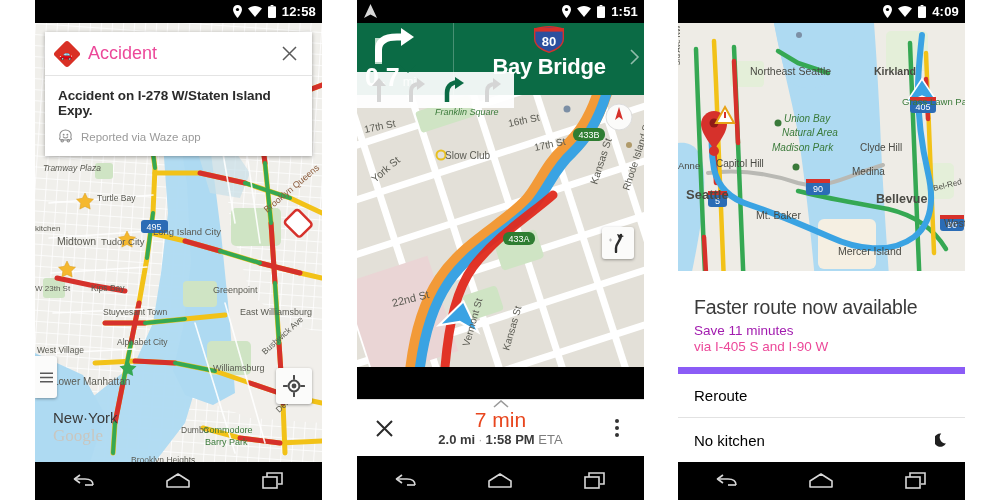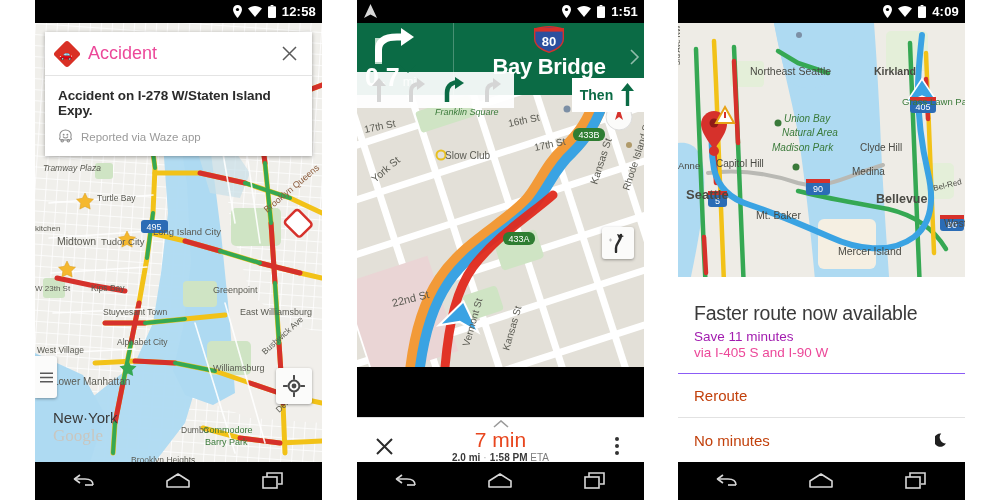--- a/index.html
+++ b/index.html
@@ -68,44 +68,44 @@
   .lanes { position:absolute; left:0; top:72px; width:157px; height:36px;
     background:rgba(255,255,255,.93); display:flex; align-items:center; justify-content:space-around;
     padding:0 4px; }
   .lanes .notch { position:absolute; left:43px; top:-7px; width:0; height:0;
     border-left:8px solid transparent; border-right:8px solid transparent; border-top:8px solid #0b6b45; }
   .then { position:absolute; right:0; top:78px; width:72px; height:34px; background:#fff;
     display:flex; align-items:center; justify-content:center; gap:6px; }
   .then-lbl { font-size:14px; color:#0b6b45; font-weight:bold; }
 
   
-  .etabar { position:absolute; left:0; bottom:26px; width:100%; height:57px; background:#fff;
+  .etabar { position:absolute; left:0; bottom:44px; width:100%; height:57px; background:#fff;
     display:flex; align-items:center; border-top:1px solid #e0e0e0; }
   .eta-x { width:54px; display:flex; align-items:center; justify-content:center; cursor:pointer; }
   .eta-mid { flex:1; text-align:center; position:relative; }
   .eta-time { font-size:21px; color:#e8461e; font-weight:normal; line-height:1.05; }
-  .eta-sub { font-size:10px; color:#3b3b3b; margin-top:1px; }
+  .eta-sub { font-size:13px; color:#3b3b3b; margin-top:1px; }
   .eta-sub b { font-weight:bold; }
   .eta-sub .dot { color:#b0b0b0; margin:0 3px; }
   .eta-sub .eta-lbl { color:#7d7d7d; font-weight:normal; }
   .eta-more { width:54px; display:flex; flex-direction:column; align-items:center;
     justify-content:center; gap:3px; cursor:pointer; }
   .eta-more i { display:block; width:4px; height:4px; border-radius:50%; background:#333; }
   .eta-caret { position:absolute; left:50%; top:-9px; transform:translateX(-50%); }
 
   
   .route-card { position:absolute; left:0; bottom:38px; width:100%; background:#fff; }
-  .rc-top { padding:16px 16px 13px 16px; border-bottom:1px solid #8b5cf6;margin-top:9px; }
+  .rc-top { padding:16px 16px 13px 16px; border-bottom:7px solid #8b5cf6;margin-top:9px; }
   .rc-title { font-size:19.5px; color:#3a3a3a; letter-spacing:-.2px; }
   .rc-save { font-size:13.5px; color:#a21caf; margin-top:4px; }
   .rc-via { font-size:13.5px; color:#ec4899; margin-top:1px; }
   .rc-act { height:44px; display:flex; align-items:center; padding:0 16px;
     border-bottom:1px solid #e2e2e2; cursor:pointer; }
   .rc-act:last-child { border-bottom:none; }
-  .rc-act-lbl { font-size:15px; color:#c2410c; flex:1; }
+  .rc-act-lbl { font-size:15px; color:#000000; flex:1; }
   .moon { width:14px; height:14px; }
 </style>
 </head>
 <body>
 
 <div class="stage">
 
   <div class="phone" id="phone1">
 
     <div class="statusbar">
@@ -477,27 +477,20 @@
       <svg width="24" height="26" viewBox="0 0 24 26">
         <path d="M6 25V16 C6 7 13 5 18 5" fill="none" stroke="#0b6b45" stroke-width="4.5"></path>
         <path d="M14 0l9 6-9 6z" fill="#0b6b45"></path>
       </svg>
       <svg width="22" height="26" viewBox="0 0 22 26">
         <path d="M7 25V14 C7 8 12 7 16 7" fill="none" stroke="#d5d5d5" stroke-width="4"></path>
         <path d="M13 1l8 6-8 6z" fill="#d5d5d5"></path>
       </svg>
     </div>
 
-    <div class="then">
-      <span class="then-lbl">Then</span>
-      <svg width="17" height="24" viewBox="0 0 17 24">
-        <path d="M8.5 23V8" stroke="#0b6b45" stroke-width="3.4"></path>
-        <path d="M8.5 0l6.5 8H2z" fill="#0b6b45"></path>
-      </svg>
-    </div>
 
     <div class="etabar">
       <span class="eta-x">
         <svg width="17" height="17" viewBox="0 0 17 17">
           <g stroke="#2b2b2b" stroke-width="2">
               <path d="M1 1l15 15M16 1L1 16"></path>
             </g>
         </svg>
       </span>
       <span class="eta-mid">
@@ -662,21 +655,21 @@
     <div class="route-card">
       <div class="rc-top">
         <div class="rc-title">Faster route now available</div>
         <div class="rc-save">Save 11 minutes</div>
         <div class="rc-via">via I-405 S and I-90 W</div>
       </div>
       <div class="rc-act">
         <span class="rc-act-lbl">Reroute</span>
       </div>
       <div class="rc-act">
-        <span class="rc-act-lbl">No minutes</span>
+        <span class="rc-act-lbl">No kitchen</span>
         <svg class="moon" viewBox="0 0 14 14">
           <path d="M11 10.5A6 6 0 0 1 6.2 0.6 6.6 6.6 0 1 0 11 10.5z" fill="#1f1f1f"></path>
         </svg>
       </div>
     </div>
 
     <div class="navbar">
       <span class="nb">
         <svg width="22" height="16" viewBox="0 0 22 16">
           <path d="M21 12c0-4-3.5-6-8-6H4" fill="none" stroke="#d8d8d8" stroke-width="1.6"></path>

